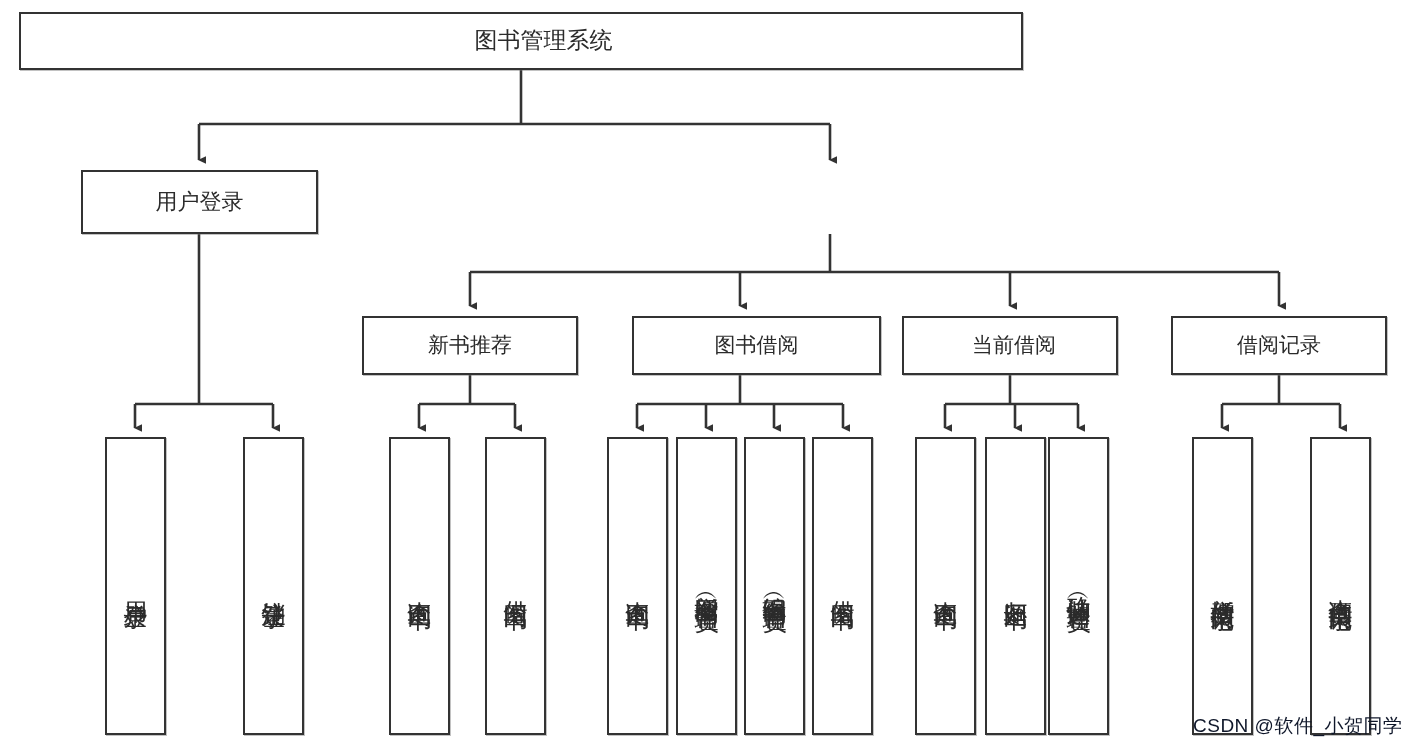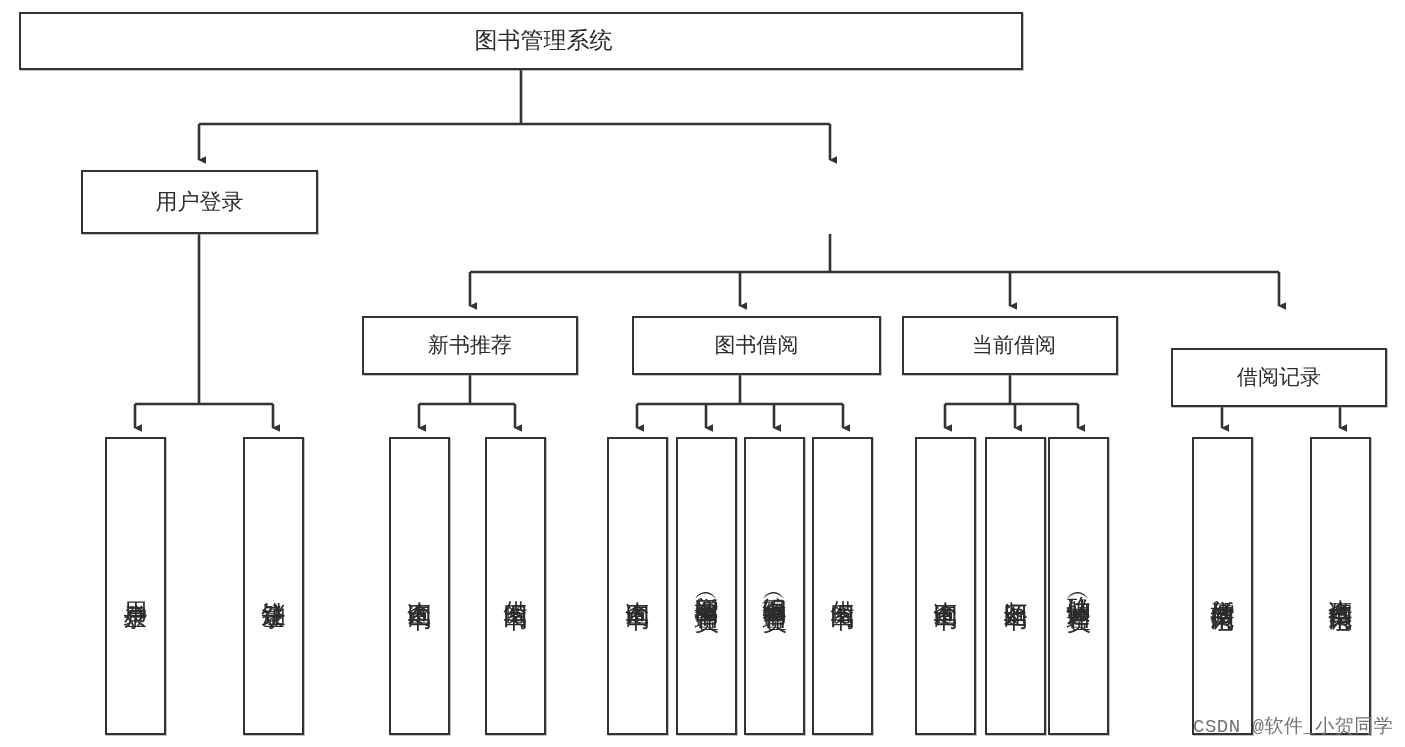--- a/index.html
+++ b/index.html
@@ -59,25 +59,24 @@
     line-height: 1;
     white-space: nowrap;
   }
   .node.leaf.mid .label   { margin-top: 88px; }
   .node.leaf.high .label  { margin-top: 8px; }
   .watermark {
     position: absolute;
     left: 1193px;
     top: 713px;
     font-size: 19px;
-    color: #737373;
+    color: #0f172a;
     letter-spacing: 0.5px;
     z-index: 3;
     white-space: nowrap;
-    font-family: Liberation Mono, monospace;
   }
 </style>
 </head>
 <body>
 
 <div id="canvas">
 
   <svg id="wires" viewBox="0 0 1405 747" xmlns="http://www.w3.org/2000/svg">
     <defs>
       <marker id="arrow" markerWidth="9" markerHeight="9" refX="4.5" refY="7.4" orient="auto" markerUnits="userSpaceOnUse">
@@ -138,21 +137,21 @@
 
   <div class="node level3" style="left:362px; top:316px; width:216px; height:59px;">
     <span class="label">新书推荐</span>
   </div>
   <div class="node level3" style="left:632px; top:316px; width:249px; height:59px;">
     <span class="label">图书借阅</span>
   </div>
   <div class="node level3" style="left:902px; top:316px; width:216px; height:59px;padding-left:8px;">
     <span class="label">当前借阅</span>
   </div>
-  <div class="node level3" style="left:1171px; top:316px; width:216px; height:59px;margin-top:32px;">
+  <div class="node level3" style="left:1171px; top:316px; width:216px; height:59px;">
     <span class="label">借阅记录</span>
   </div>
 
   <div class="node leaf mid" style="left:105px; top:437px; width:61px; height:298px;">
     <span class="label" style="margin-top: 143px;">用户登录</span>
   </div>
   <div class="node leaf mid" style="left:243px; top:437px; width:61px; height:298px;">
     <span class="label" style="margin-top: 143px;">注销登录</span>
   </div>
 

